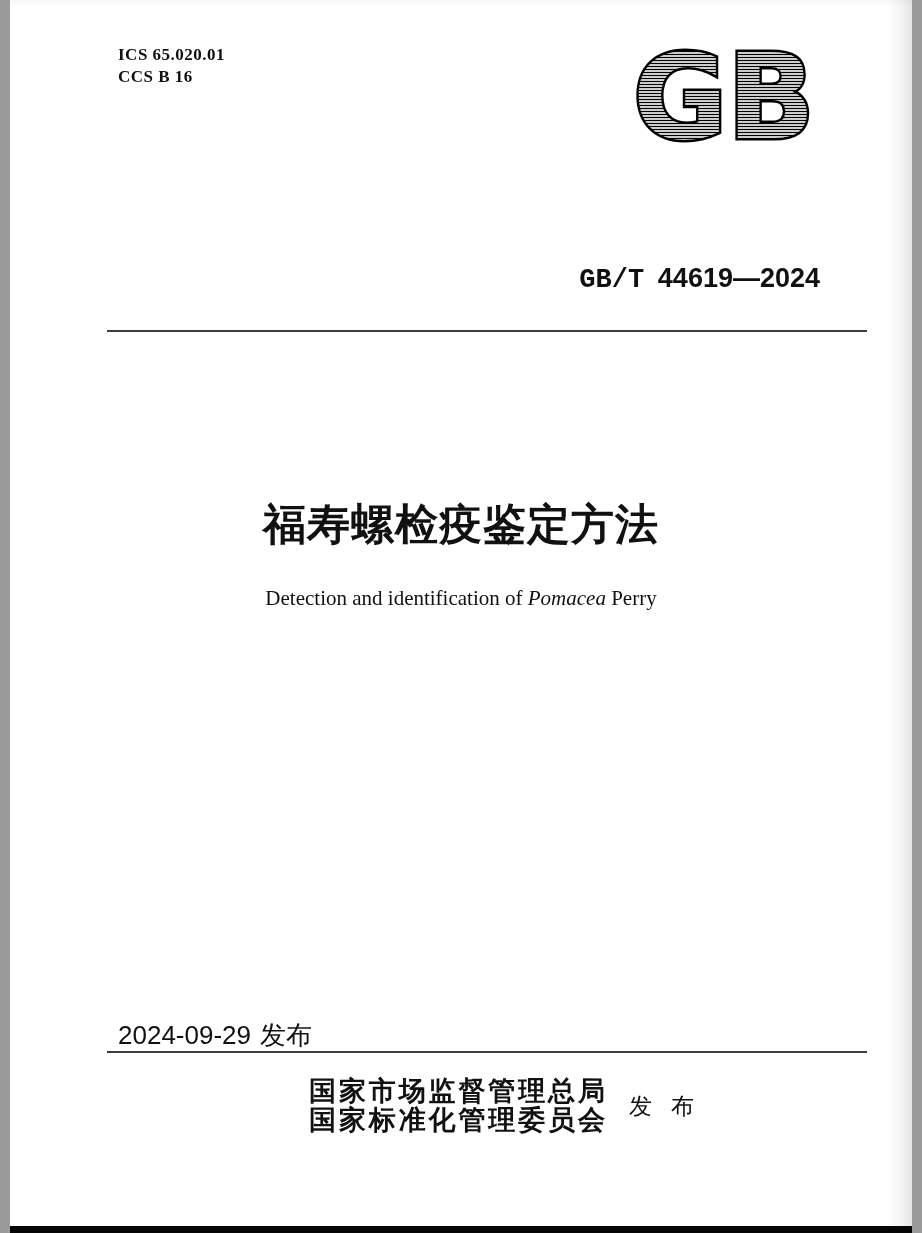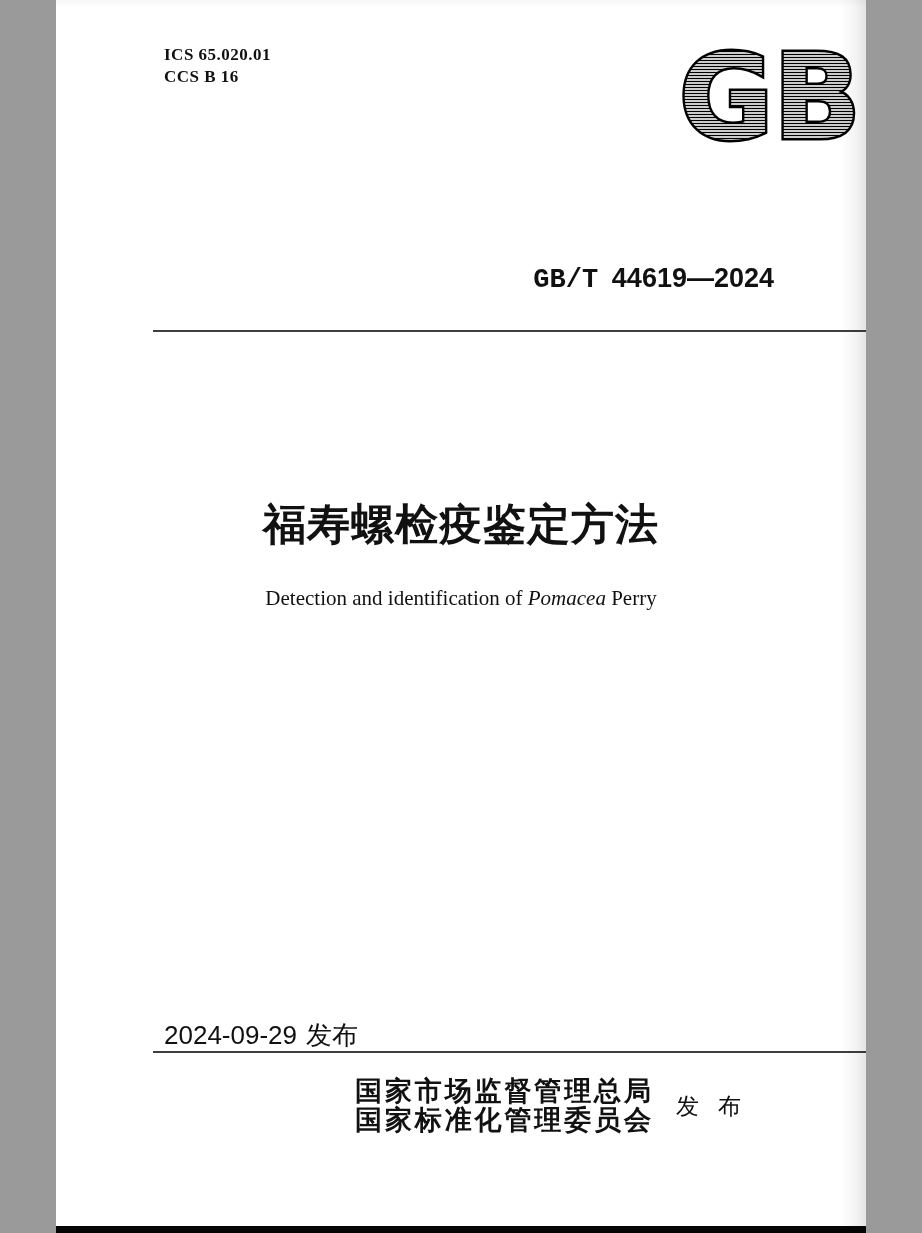--- a/index.html
+++ b/index.html
@@ -1,19 +1,19 @@
 <!DOCTYPE html>
 <html><head>
 <meta charset="utf-8">
 <style>
   * { margin: 0; padding: 0; box-sizing: border-box; }
   html, body { background: #9a9a9a; }
   .page {
     position: relative;
-    width: 810px;
+    width: 902px;
     height: 1233px;
     margin: 0 auto;
     background: #ffffff;
     overflow: hidden;
     font-family: "Liberation Serif", "DejaVu Serif", serif;
     color: #111111;
   }
   
   .edge-right {
     position: absolute; top: 0; right: 0; width: 26px; height: 100%;
@@ -75,32 +75,31 @@
   .dates-row {
     position: absolute; left: 108px; top: 1021px; width: 750px;
     display: flex; justify-content: space-between;
     font-family: Liberation Sans, sans-serif;
     font-size: 26px; line-height: 28px; text-align: right;
   }
   .dates-row .date-label { margin-left: 9px; }
 
   .publisher-block {
     position: absolute; left: 299px; top: 1077px;
-    display: flex; align-items: center;
+    display: flex; align-items: center; gap: 24px;
   }
   .publisher-names {
     width: 296px;
     font-weight: bold; font-size: 27px; line-height: 29px;
     white-space: nowrap;
   }
   .publisher-names .pub-line {
     text-align: justify; text-align-last: justify;
   }
   .release-label {
-    margin-left: 25px;
     font-family: "Liberation Sans", "DejaVu Sans", sans-serif;
     font-size: 23px; word-spacing: 0.55em; white-space: nowrap;
   }
 </style>
 </head>
 <body>
 
 <div class="page">
 
   <div class="ics-block">

